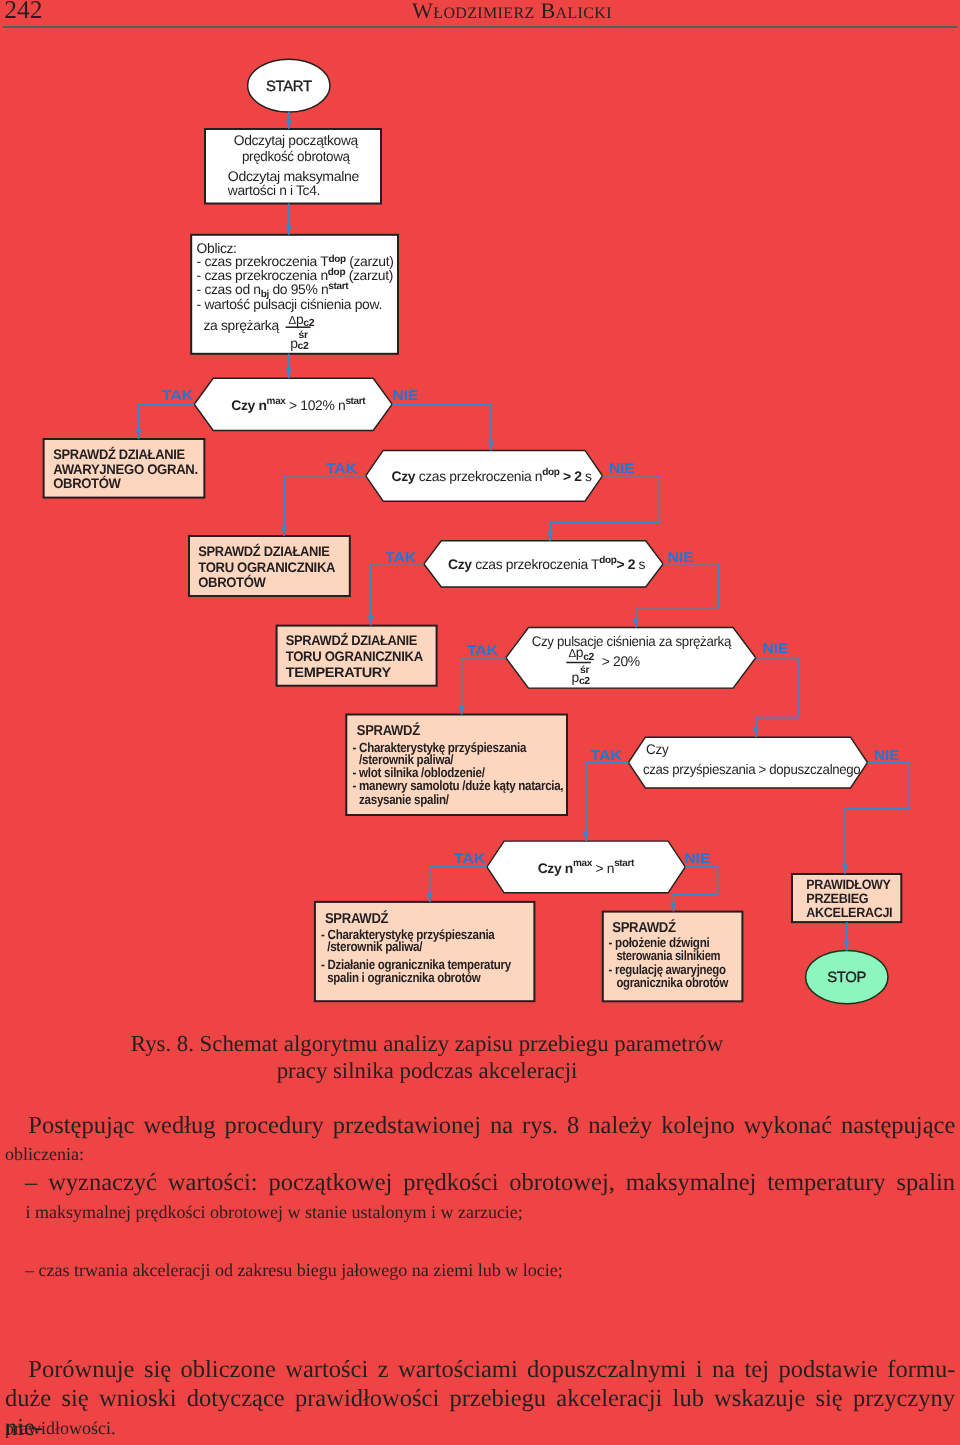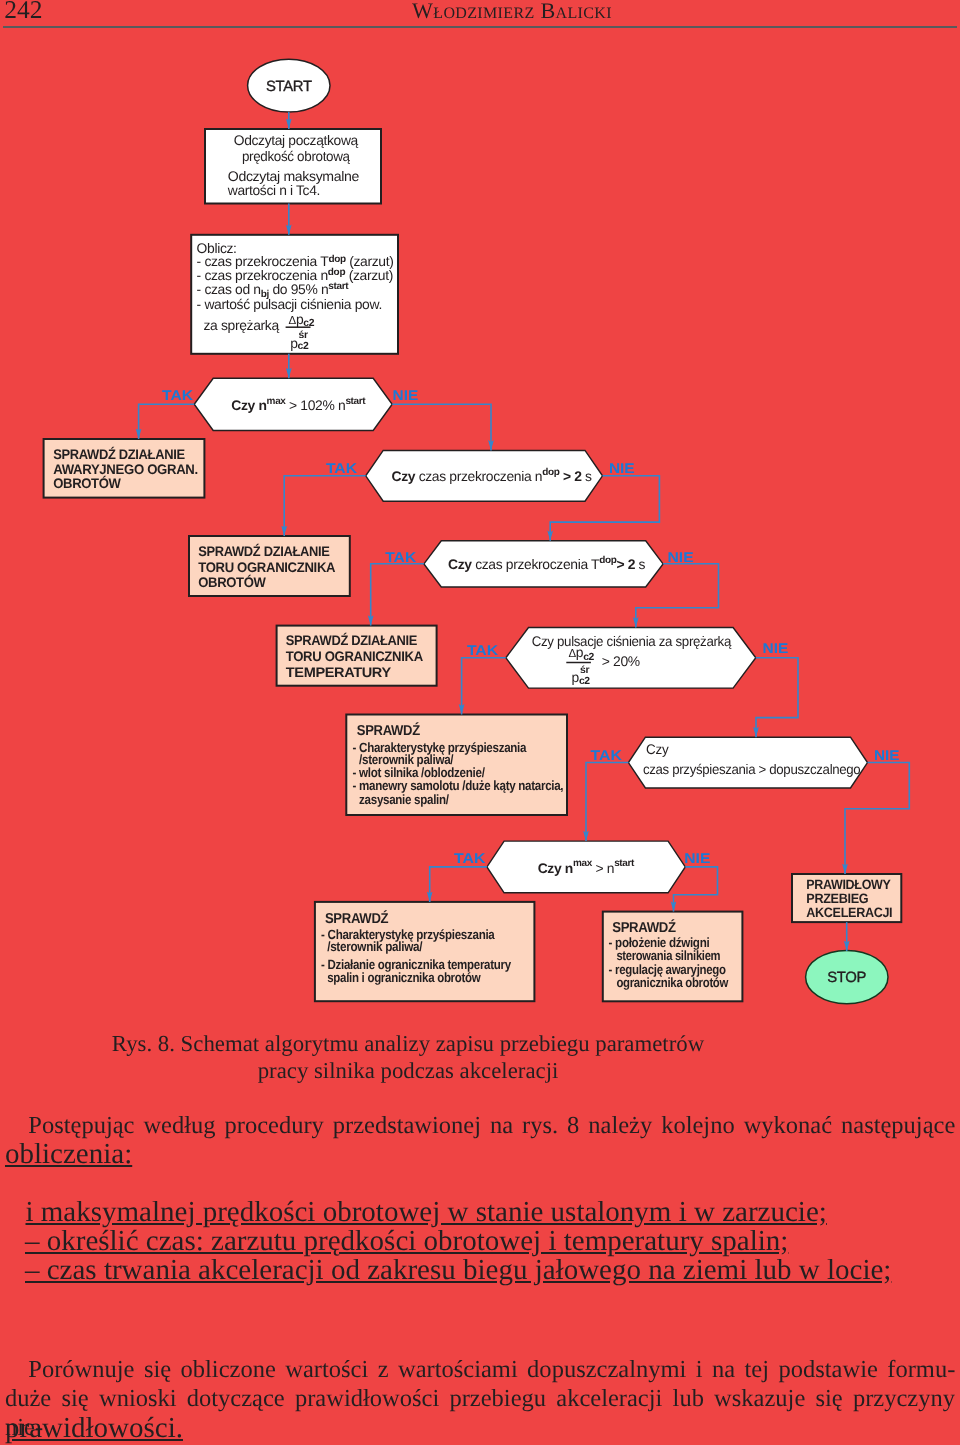--- a/index.html
+++ b/index.html
@@ -7,22 +7,22 @@
   #page{position:absolute;left:0;top:0;width:960px;height:1445px;overflow:hidden;background:#ef4444;}
 
   .hdr-num{position:absolute;left:4.3px;top:-5px;font-size:25.5px;color:#231f20;}
   .hdr-title{position:absolute;left:412px;top:-2px;font-size:22.2px;white-space:nowrap;
              color:#231f20;font-variant:small-caps;letter-spacing:0.35px;}
   .hdr-rule{position:absolute;left:3px;top:25.8px;width:954px;height:2px;background:#595a5c;}
 
   #flow{position:absolute;left:0;top:0;}
   #flow text{font-family:"Liberation Sans",sans-serif;}
 
-  .cap{position:absolute;left:0;width:816px;text-align:center;font-size:22.8px;color:#231f20;line-height:27px;}
-  .bt{position:absolute;font-size:29px;color:#231f20;line-height:28.8px;white-space:nowrap;text-decoration:underline;}
+  .cap{position:absolute;left:0;width:816px;text-align:center;font-size:22.8px;color:#231f20;line-height:27px;padding-left:19px;}
+  .bt{position:absolute;font-size:18px;color:#231f20;line-height:28.8px;white-space:nowrap;}
   .btj{position:absolute;font-size:24.5px;color:#231f20;line-height:28.8px;
        text-align:justify;text-align-last:justify;white-space:normal;}
 </style>
 </head>
 <body>
 
 <div id="page">
 
   <div class="hdr-num">242</div>
   <div class="hdr-title">Włodzimierz Balicki</div>
@@ -137,20 +137,20 @@
       <text x="806.3" y="888.7" font-size="13.6" fill="#231f20" letter-spacing="-0.35" font-weight="bold" textLength="84.2" lengthAdjust="spacingAndGlyphs"><tspan font-weight="bold">PRAWIDŁOWY</tspan></text>
       <text x="806.3" y="902.9" font-size="13.6" fill="#231f20" letter-spacing="-0.35" font-weight="bold" textLength="62" lengthAdjust="spacingAndGlyphs"><tspan font-weight="bold">PRZEBIEG</tspan></text>
       <text x="806.3" y="917.3" font-size="13.6" fill="#231f20" letter-spacing="-0.35" font-weight="bold" textLength="86" lengthAdjust="spacingAndGlyphs"><tspan font-weight="bold">AKCELERACJI</tspan></text>
     </svg>
 
   <div class="cap" style="top:1030px">Rys. 8. Schemat algorytmu analizy zapisu przebiegu parametrów</div>
   <div class="cap" style="top:1057px">pracy silnika podczas akceleracji</div>
 
   <div class="btj" style="left:28.3px;top:1111.5px;width:927px">Postępując według procedury przedstawionej na rys. 8 należy kolejno wykonać następujące</div>
   <div class="bt" style="left:5px;top:1140.3px">obliczenia:</div>
+  <div class="btj" style="left:25px;top:1169.1px;width:930px">– wyznaczyć wartości: początkowej prędkości obrotowej, maksymalnej temperatury spalin</div>
   <div class="bt" style="left:25.5px;top:1197.9px">i maksymalnej prędkości obrotowej w stanie ustalonym i w zarzucie;</div>
-  <div class="bt" style="left:25px;top:1226.7px">– określić czas: zarzutu prędkości obrotowej i temperatury spalin;</div>
   <div class="bt" style="left:25px;top:1255.5px">– czas trwania akceleracji od zakresu biegu jałowego na ziemi lub w locie;</div>
   <div class="btj" style="left:28.3px;top:1356.4px;width:927px">Porównuje się obliczone wartości z wartościami dopuszczalnymi i na tej podstawie formu-</div>
   <div class="btj" style="left:5px;top:1385.2px;width:950px">duże się wnioski dotyczące prawidłowości przebiegu akceleracji lub wskazuje się przyczyny nie-</div>
   <div class="bt" style="left:5px;top:1414.0px">prawidłowości.</div>
 
 </div>
 
 </body></html>

